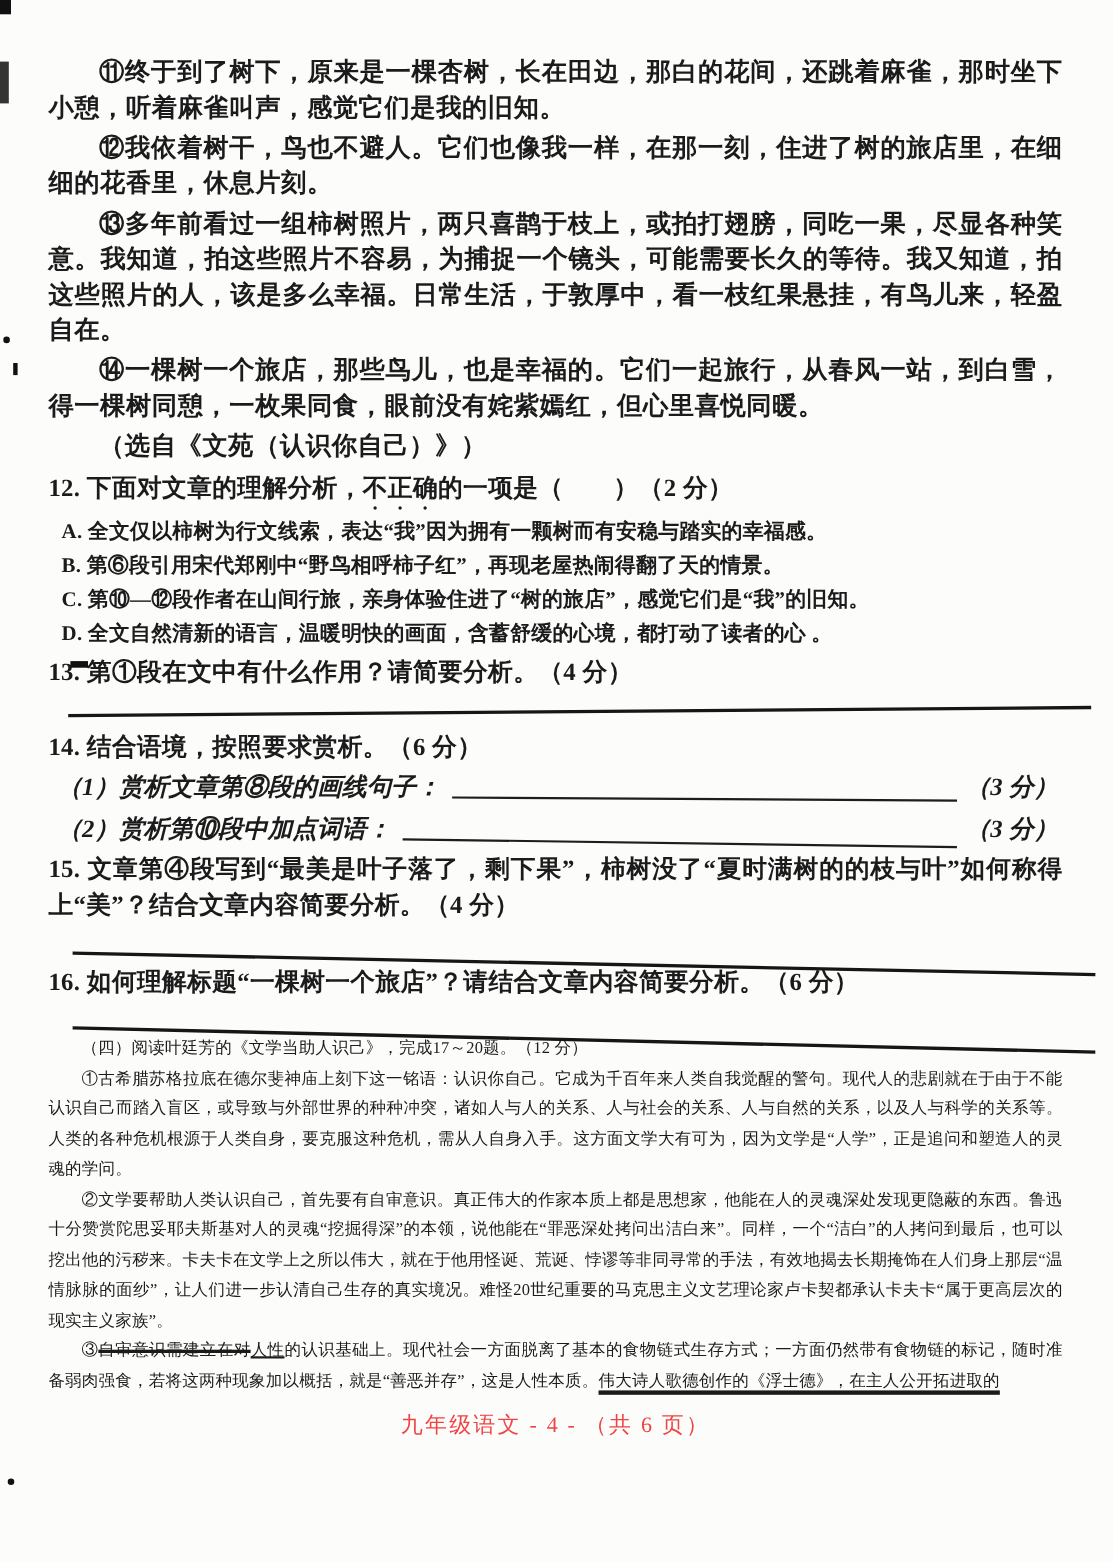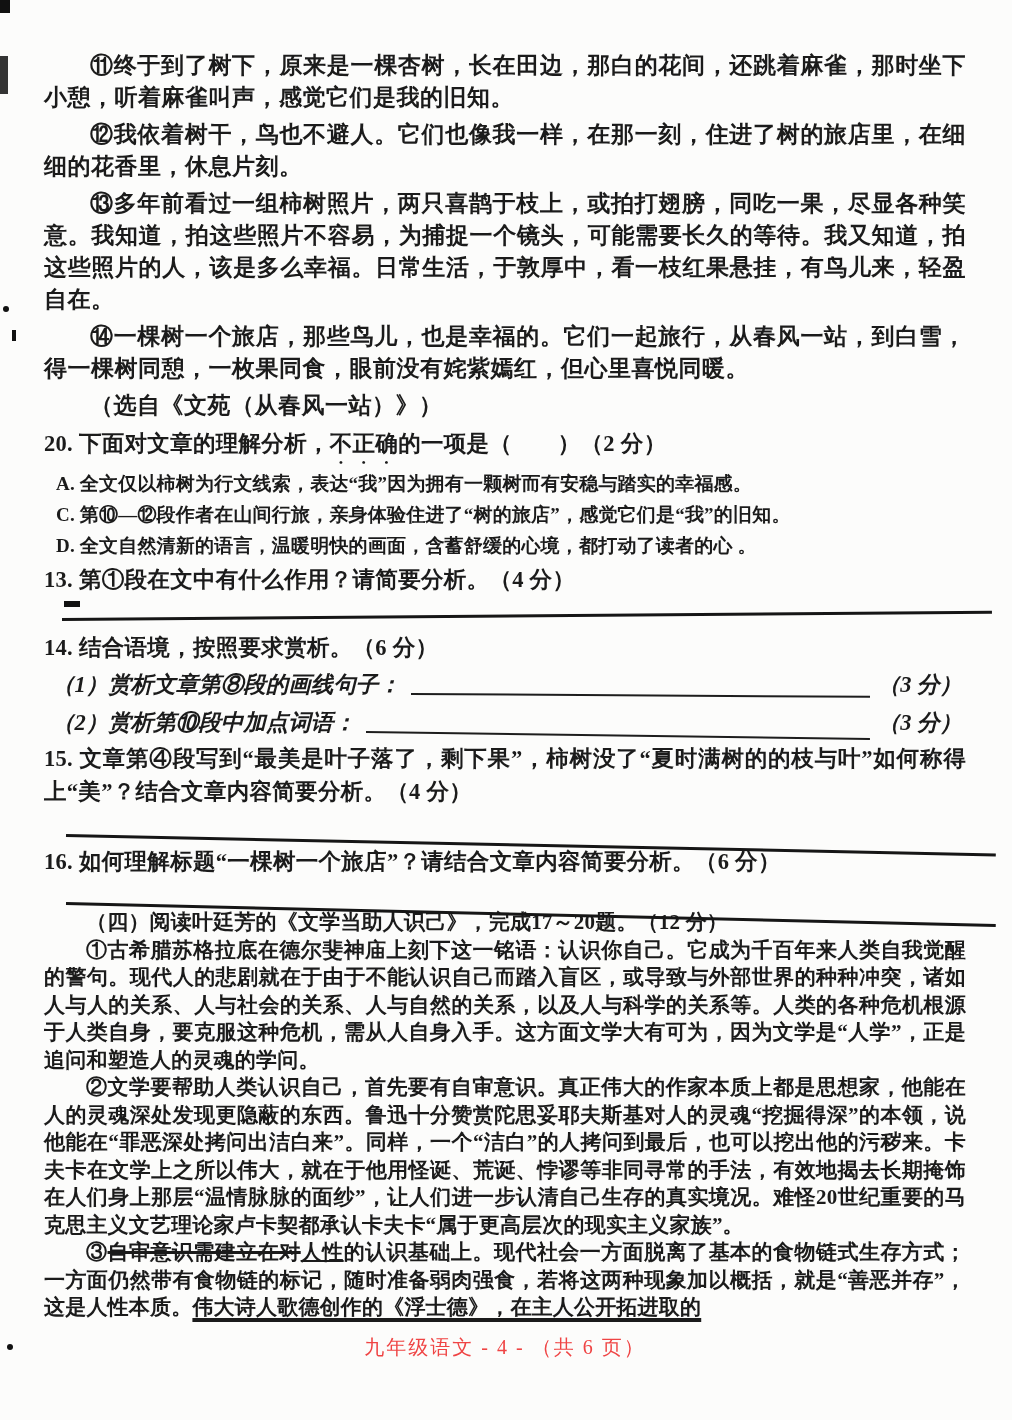--- a/index.html
+++ b/index.html
@@ -45,22 +45,22 @@
     flex:1;height:0;border-bottom:2.5px solid #1d1d1d;
     margin:0 8px 7px 10px;
   }
   .fill.s1{transform:rotate(0.35deg);transform-origin:left center;}
   .fill.s2{transform:rotate(0.8deg);transform-origin:left center;}
   .subq .score{white-space:nowrap;padding-right:4px;}
   
   .s4head{margin:10px 0 2px 0;font-size:21.5px;line-height:30px;font-weight:700;letter-spacing:.2px;}
   .s4 p{
     margin:0;
-    font-size:21px;line-height:27.5px;
-    font-weight:700;letter-spacing:.2px;
+    font-size:15px;line-height:27.5px;
+    font-weight:400;letter-spacing:.2px;
     text-indent:2em;text-align:justify;
   }
   .struck{text-decoration:line-through;text-decoration-thickness:3px;}
   .u-small{text-decoration:underline;text-decoration-thickness:2px;}
   .u-phrase{text-decoration:underline;text-decoration-thickness:3.5px;text-underline-offset:4px;}
   
   .footer{
     margin-top:12px;
     text-align:center;font-size:20px;letter-spacing:2px;
     font-weight:400;color:#ef4444;
@@ -78,26 +78,27 @@
 <body>
 
 <div class="page">
   <div class="content">
 
     <div class="passage">
       <p>⑪终于到了树下，原来是一棵杏树，长在田边，那白的花间，还跳着麻雀，那时坐下小憩，听着麻雀叫声，感觉它们是我的旧知。</p>
       <p>⑫我依着树干，鸟也不避人。它们也像我一样，在那一刻，住进了树的旅店里，在细细的花香里，休息片刻。</p>
       <p>⑬多年前看过一组柿树照片，两只喜鹊于枝上，或拍打翅膀，同吃一果，尽显各种笑意。我知道，拍这些照片不容易，为捕捉一个镜头，可能需要长久的等待。我又知道，拍这些照片的人，该是多么幸福。日常生活，于敦厚中，看一枝红果悬挂，有鸟儿来，轻盈自在。</p>
       <p>⑭一棵树一个旅店，那些鸟儿，也是幸福的。它们一起旅行，从春风一站，到白雪，得一棵树同憩，一枚果同食，眼前没有姹紫嫣红，但心里喜悦同暖。</p>
-      <p class="attribution">（选自《文苑（从春风一站）》）</p>
+      <p class="attribution">（选自《文苑（认识你自己）》）</p>
     </div>
 
     <div class="questions">
-      <p class="q"><span>20. 下面对文章的理解分析，</span><span class="emph">不正确</span><span>的一项是（　　）（2 分）</span></p>
+      <p class="q"><span>12. 下面对文章的理解分析，</span><span class="emph">不正确</span><span>的一项是（　　）（2 分）</span></p>
       <p class="opt">A. 全文仅以柿树为行文线索，表达“我”因为拥有一颗树而有安稳与踏实的幸福感。</p>
+      <p class="opt">B. 第⑥段引用宋代郑刚中“野鸟相呼柿子红”，再现老屋热闹得翻了天的情景。</p>
       <p class="opt">C. 第⑩—⑫段作者在山间行旅，亲身体验住进了“树的旅店”，感觉它们是“我”的旧知。</p>
       <p class="opt">D. 全文自然清新的语言，温暖明快的画面，含蓄舒缓的心境，都打动了读者的心 。</p>
 
       <p class="q">13. 第①段在文中有什么作用？请简要分析。（4 分）</p>
       <hr class="rule rule1">
 
       <p class="q">14. 结合语境，按照要求赏析。（6 分）</p>
       <div class="subq">
         <span>（1）赏析文章第⑧段的画线句子：</span>
         <span class="fill s1"></span>

